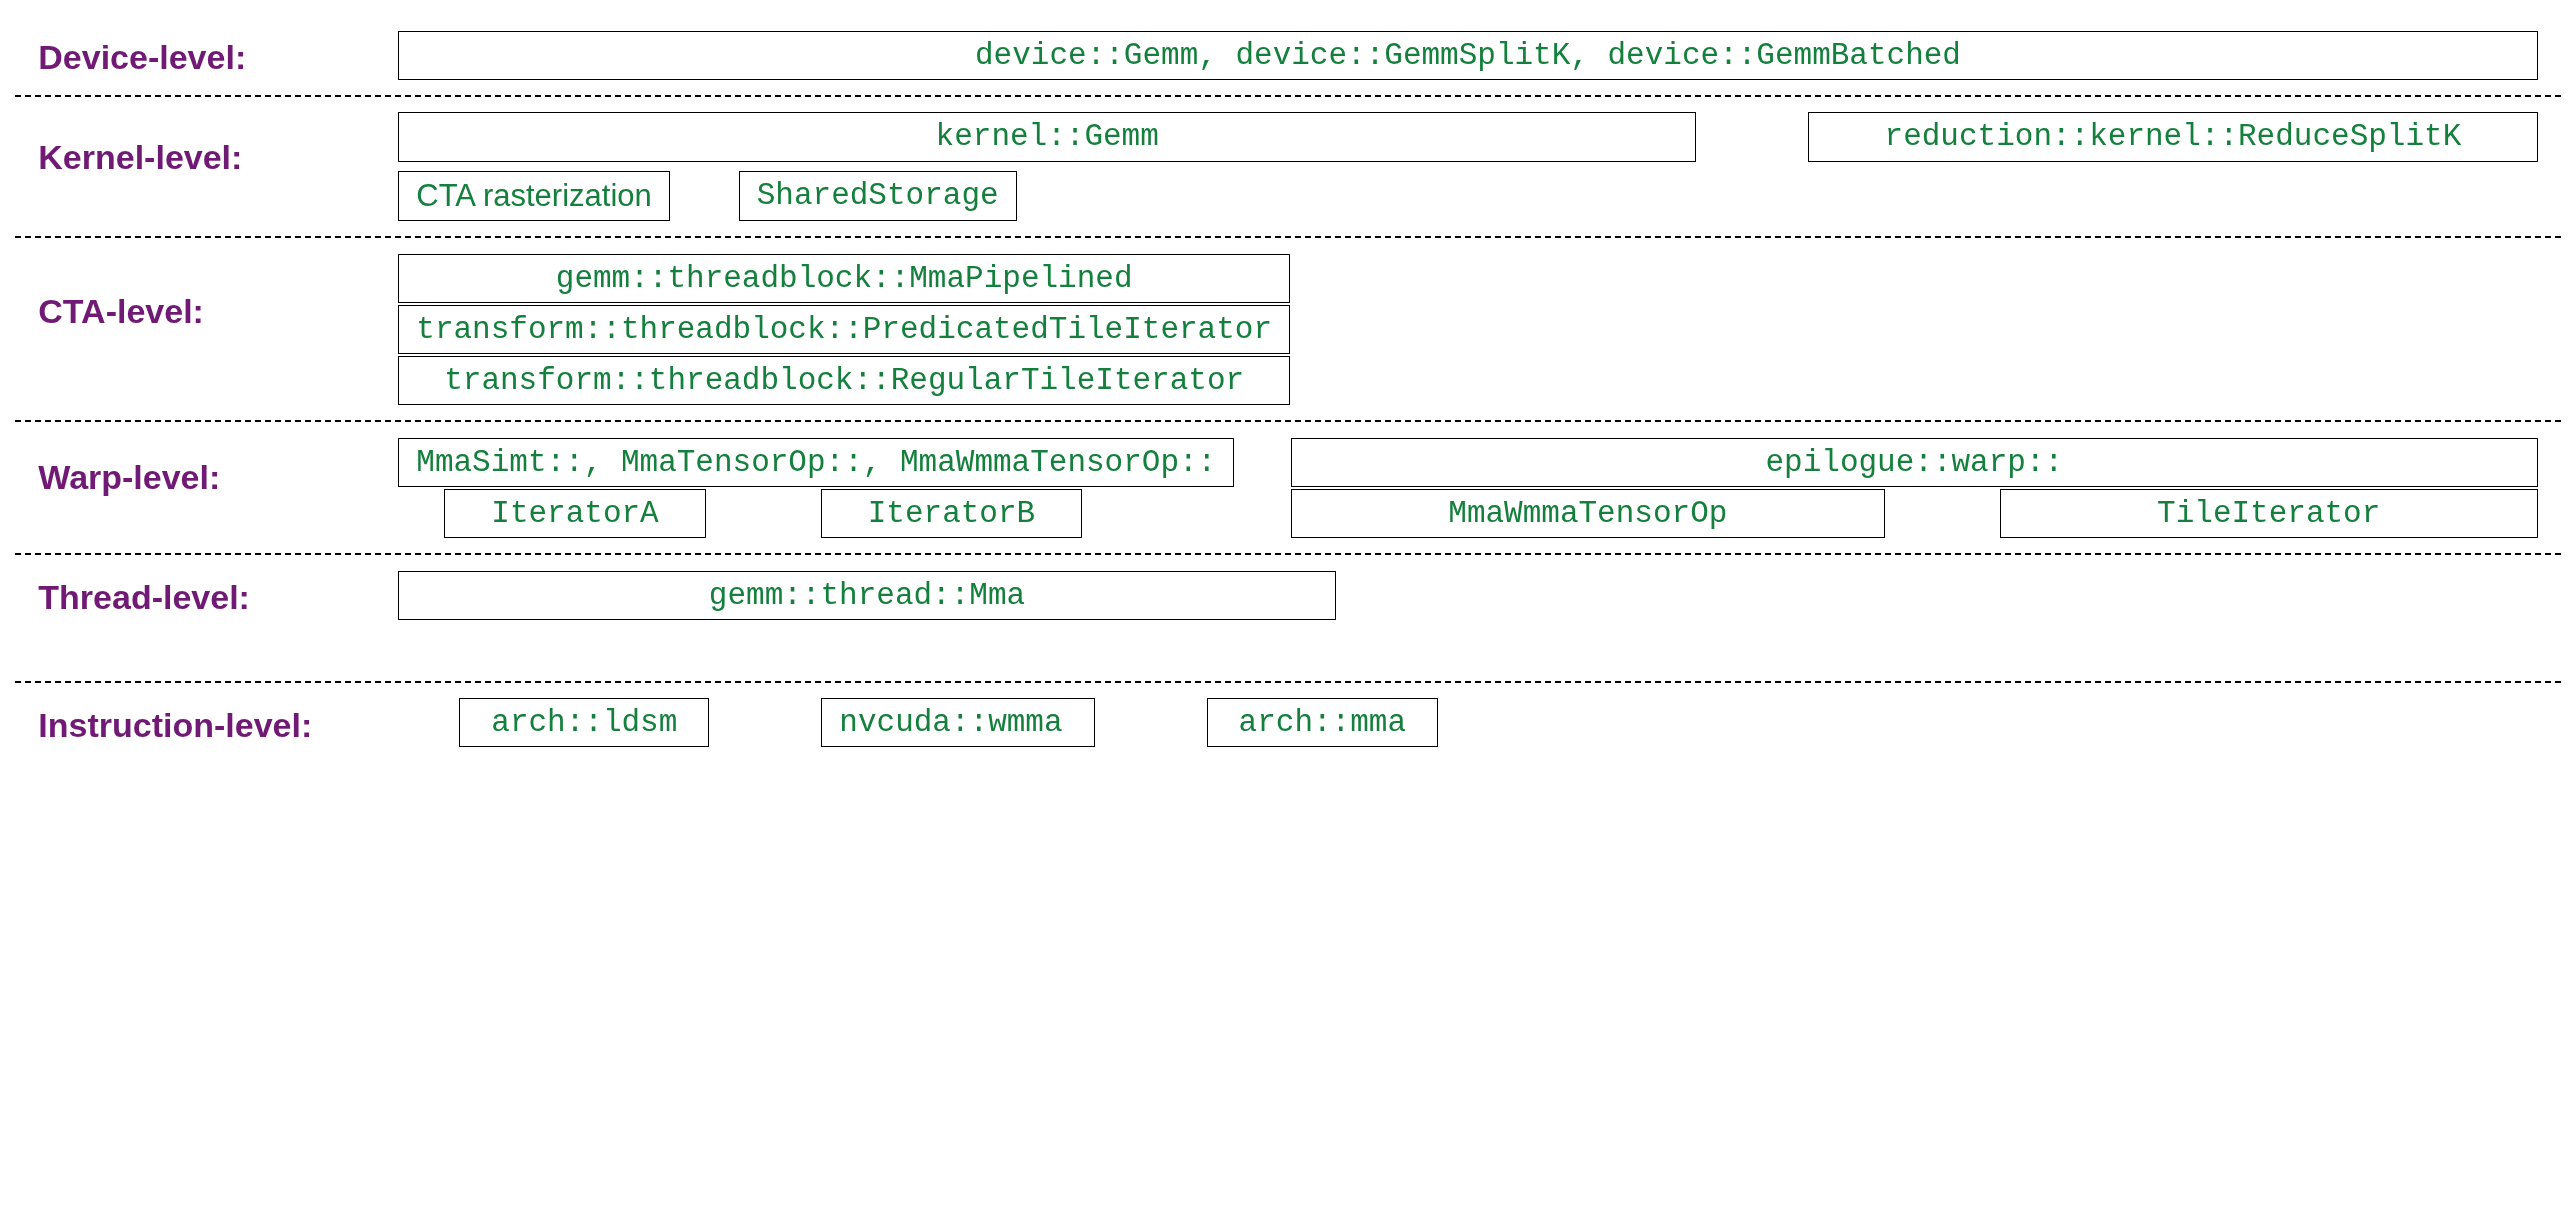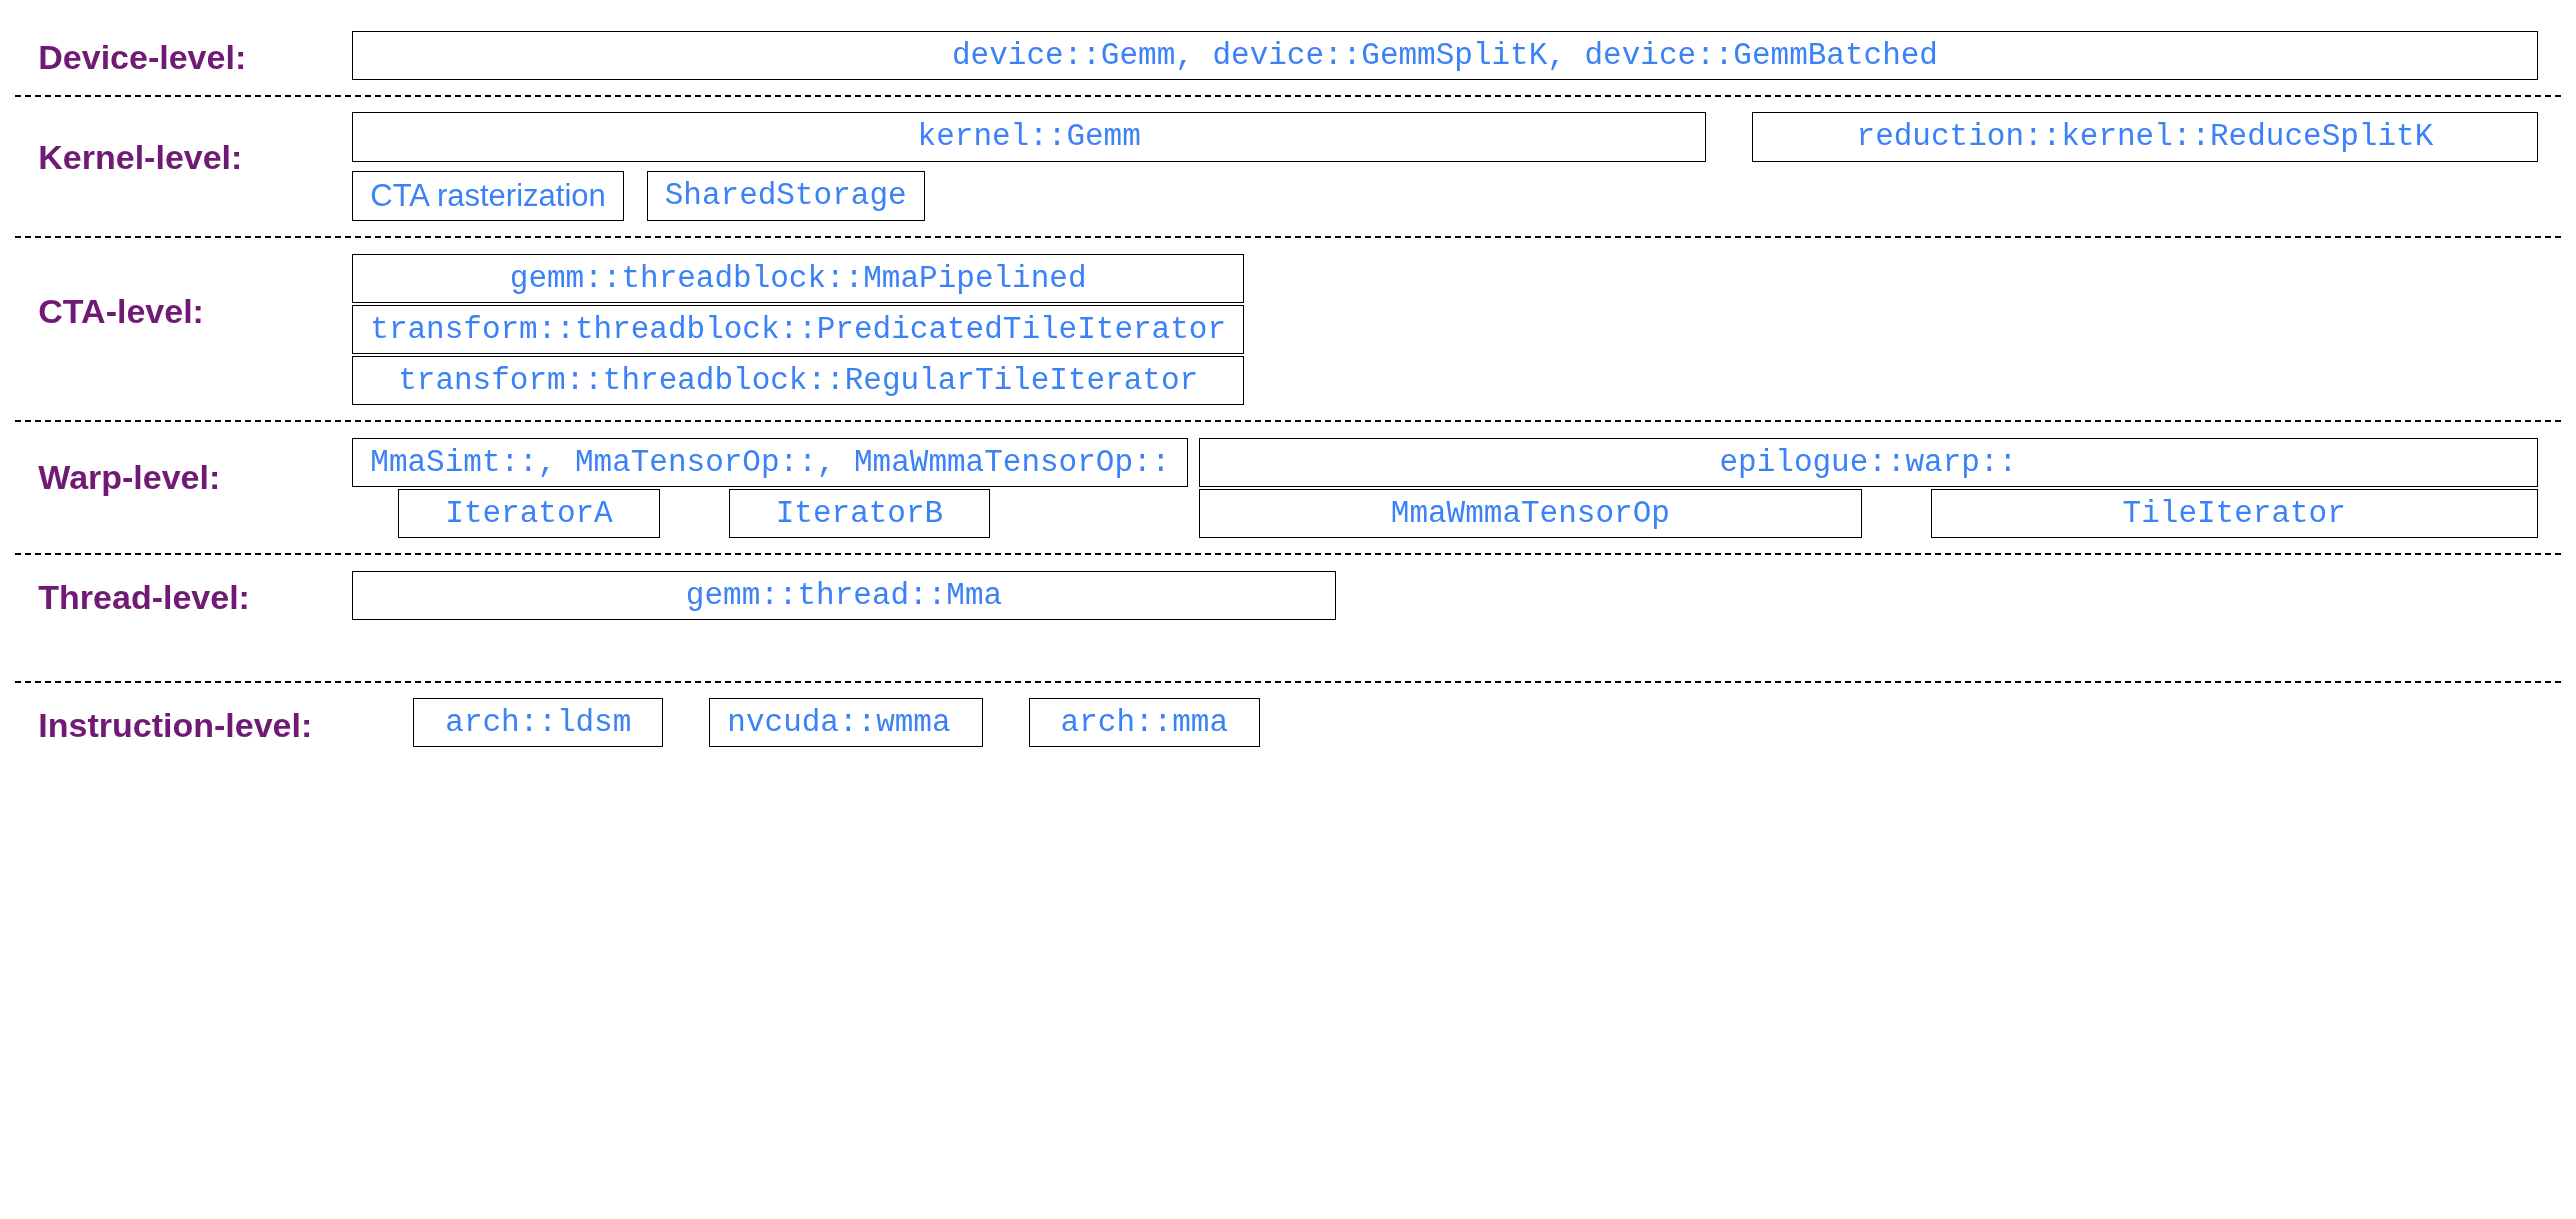--- a/index.html
+++ b/index.html
@@ -36,41 +36,42 @@
     display: flex;
     gap: 23px;
     align-items: stretch;
   }
    .row.tight { gap: 10.7px; }
   .box {
     border: 1.5px solid #000;
     background: #fff;
     font-family: "Consolas", "Courier New", monospace;
     font-size: 31px;
-    color: #3b82f6;
+    color: #15803d;
     display: flex;
     align-items: center;
     justify-content: center;
     padding: 6.1px 17px;
     white-space: nowrap;
+    margin-left: 46px;
   }
   .lbl {
     
     font-family: "Segoe UI", Arial, sans-serif;
   }
   .col {
     display: flex;
     flex-direction: column;
     gap: 2px;
   }
   
   .grow { flex: 1 1 auto; }
   
   .indent { margin-left: 46px; }
-  .gap-lg { gap: 46px; }
+  .gap-lg { gap: 66px; }
   .gap-xl { gap: 69px; }
 </style>
 </head>
 <body>
 
 <div class="section">
   <div class="level-label">Device-level:</div>
   <div class="content">
     <div class="row">
       <div class="box grow">device::Gemm, device::GemmSplitK, device::GemmBatched</div>

